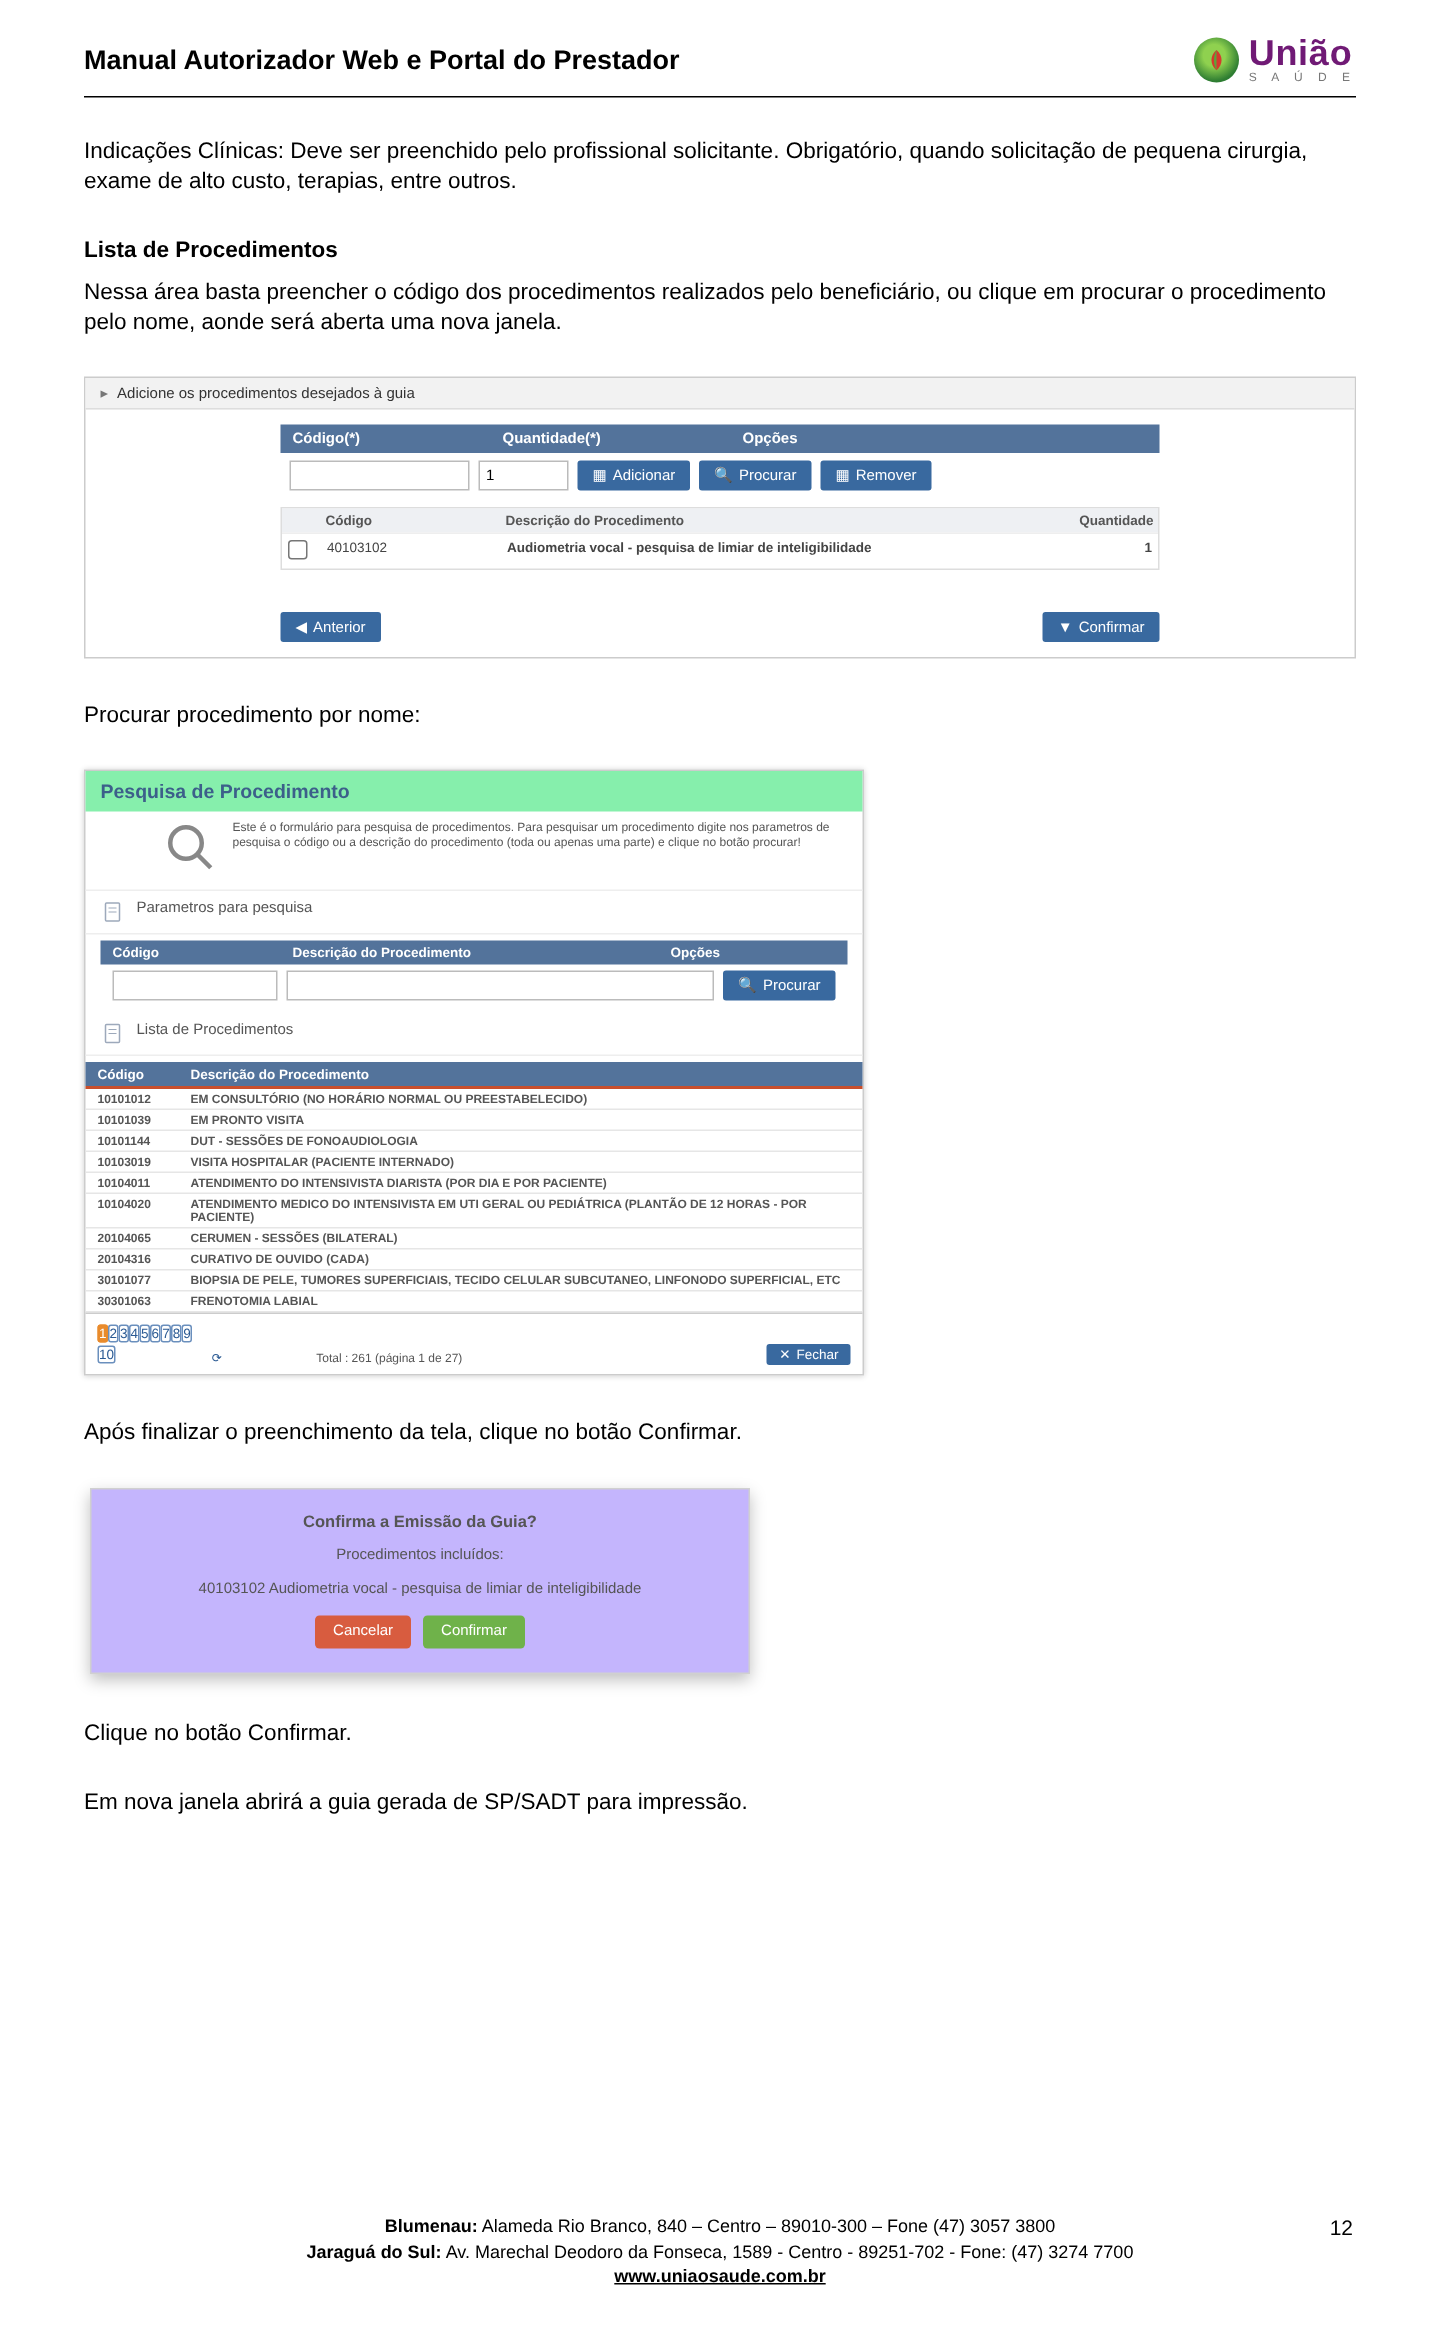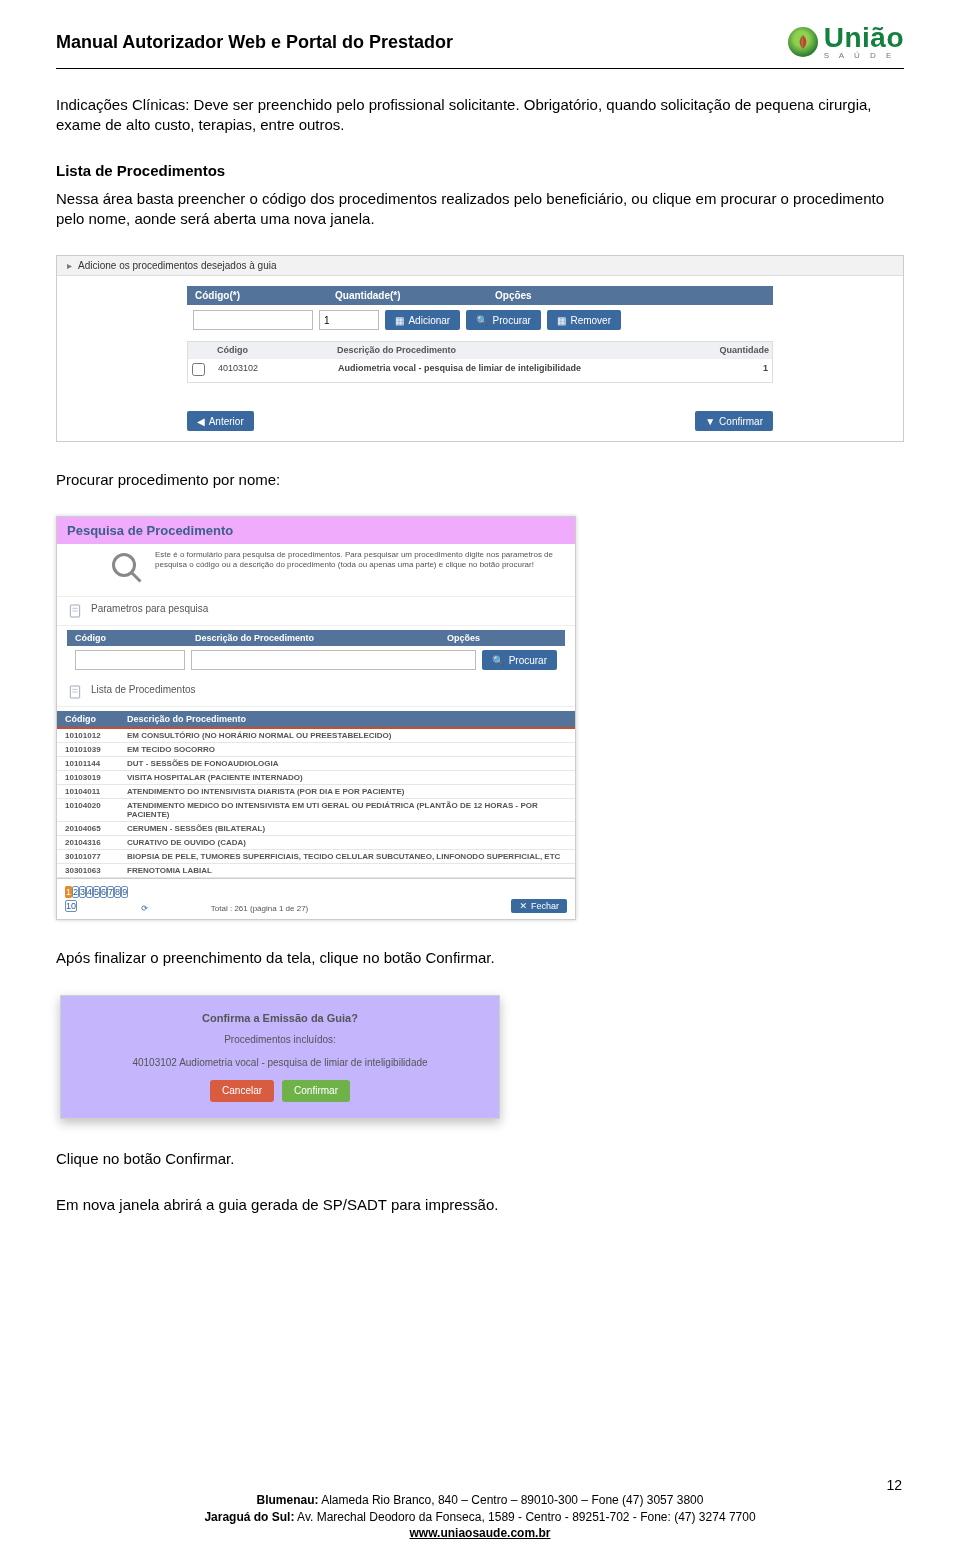--- a/index.html
+++ b/index.html
@@ -5,21 +5,21 @@
   * { box-sizing: border-box; margin: 0; padding: 0; }
   body { font-family: Verdana, Arial, sans-serif; width: 960px; min-height: 1565px; background: #fff; color: #000; padding: 24px 56px 30px 56px; position: relative; }
 
   
   .doc-header { display: flex; justify-content: space-between; align-items: center; border-bottom: 1.5px solid #000; padding-bottom: 8px; margin-bottom: 26px; }
   .doc-title { font-size: 18px; font-weight: bold; }
   .brand { display: flex; align-items: center; gap: 6px; }
   .brand-mark { width: 30px; height: 30px; border-radius: 50%; background: radial-gradient(circle at 45% 40%, #8fd14f 30%, #2e7d32 70%); display: flex; align-items: center; justify-content: center; }
   .brand-mark svg { display: block; }
   .brand-text { display: flex; flex-direction: column; line-height: 1; }
-  .brand-name { font-size: 28px; font-weight: bold; color: #15803d; letter-spacing: .5px; }
+  .brand-name { font-size: 24px; font-weight: bold; color: #701a75; letter-spacing: .5px; }
   .brand-sub { font-size: 8px; letter-spacing: 4px; color: #777; }
 
   
   .para { font-size: 15px; line-height: 1.35; margin-bottom: 26px; }
   .para b { font-weight: normal; }
   .h3 { font-size: 15px; font-weight: bold; margin-bottom: 10px; }
 
   
   .shot { border: 1px solid #ccc; background: #fff; font-size: 10px; color: #444; margin-bottom: 28px; }
   .shot-wide { width: 100%; }
@@ -45,21 +45,21 @@
   .sub-row { display:flex; font-size:9px; border-top:1px solid #eee; }
   .sub-row .c0 { width:26px; padding:4px; }
   .sub-row .c1 { width:120px; padding:4px; font-weight:normal; color:#444; }
   .sub-row .c2 { flex:1; padding:4px; font-weight:bold; color:#444; }
   .sub-row .c3 { width:80px; padding:4px; text-align:right; font-weight:bold; }
   .s1-nav { display:flex; justify-content:space-between; padding:14px 130px 10px; }
   .nav-btn { background:#39699f; color:#fff; border:none; height:20px; padding:0 10px; font-size:10px; border-radius:2px; display:inline-flex; align-items:center; gap:4px;}
 
   
   .shot2 { width: 520px; border:1px solid #ccc; font-size:9px; color:#444; margin-bottom:28px; background:#fff; box-shadow: 0 0 4px rgba(0,0,0,0.2);}
-  .s2-title { background:#f0abfc; color:#3c5f8a; font-weight:bold; font-size:13px; padding:6px 10px; display:flex; align-items:center; gap:8px;}
+  .s2-title { background:#86efac; color:#3c5f8a; font-weight:bold; font-size:13px; padding:6px 10px; display:flex; align-items:center; gap:8px;}
   .s2-desc { padding:6px 10px 10px 52px; border-bottom:1px solid #eee; display:flex; gap:10px; }
   .s2-desc-text { flex:1; font-size:8px; line-height:1.25; color:#555; }
   .s2-sec { padding:6px 10px; border-bottom:1px solid #eee; display:flex; gap:8px; font-size:10px; color:#555; }
   .s2-filter-head { background:#53739b; color:#fff; font-weight:bold; display:flex; padding:3px 8px; }
   .fh-a { width:120px; } .fh-b { flex:1; } .fh-c { width:110px; }
   .s2-filter-row { display:flex; padding:4px 8px; gap:6px; }
   .s2-table-head { background:#53739b; color:#fff; font-weight:bold; display:flex; padding:3px 8px; margin-top:4px;}
   .s2-table-head .ca { width:62px;} .s2-table-head .cb { flex:1;}
   .s2-band { height:2px; background:#c94f2c; margin:0 0 0 0; }
   .s2-row { display:flex; padding:2px 8px; border-bottom:1px solid #e6e6e6; font-size:8px; font-weight:bold; color:#555; }
@@ -72,21 +72,21 @@
 
   
   .shot3 { width:440px; border:1px solid #d0d0d0; box-shadow:0 4px 10px rgba(0,0,0,0.25); background:#c4b5fd; padding:16px 18px; text-align:center; font-size:10px; color:#555; margin:6px 0 30px 4px; }
   .shot3 .q { font-weight:bold; font-size:11px; margin-bottom:10px; }
   .shot3 .line { font-size:10px; margin-bottom:12px; }
   .btn-pair { display:flex; gap:8px; justify-content:center; }
   .btn-red { background:#d85c3f; color:#fff; border:none; height:22px; padding:0 12px; font-size:10px; border-radius:3px;}
   .btn-green { background:#6fb24a; color:#fff; border:none; height:22px; padding:0 12px; font-size:10px; border-radius:3px;}
 
   
-  .footer { position:absolute; bottom:24px; left:56px; right:56px; text-align:center; font-size:12px; color:#000; line-height:1.35; }
+  .footer { position:absolute; bottom:40px; left:56px; right:56px; text-align:center; font-size:12px; color:#000; line-height:1.35; }
   .page-num { position:absolute; bottom:72px; right:58px; font-size:14px; }
 
   
   svg { overflow: visible; }
   .doc-icon { width:16px; height:16px; }
   .mag-icon-lg { width:36px; height:36px; }
 </style>
 </head>
 <body>
 
@@ -220,21 +220,21 @@
     <div class="cb">Descrição do Procedimento</div>
   </div>
   <div class="s2-band"></div>
   <div id="s2-rows">
       <div class="s2-row">
         <div class="ca">10101012</div>
         <div class="cb">EM CONSULTÓRIO (NO HORÁRIO NORMAL OU PREESTABELECIDO)</div>
       </div>
       <div class="s2-row">
         <div class="ca">10101039</div>
-        <div class="cb">EM TECIDO SOCORRO</div>
+        <div class="cb">EM PRONTO VISITA</div>
       </div>
       <div class="s2-row">
         <div class="ca">10101144</div>
         <div class="cb">DUT - SESSÕES DE FONOAUDIOLOGIA</div>
       </div>
       <div class="s2-row">
         <div class="ca">10103019</div>
         <div class="cb">VISITA HOSPITALAR (PACIENTE INTERNADO)</div>
       </div>
       <div class="s2-row">

